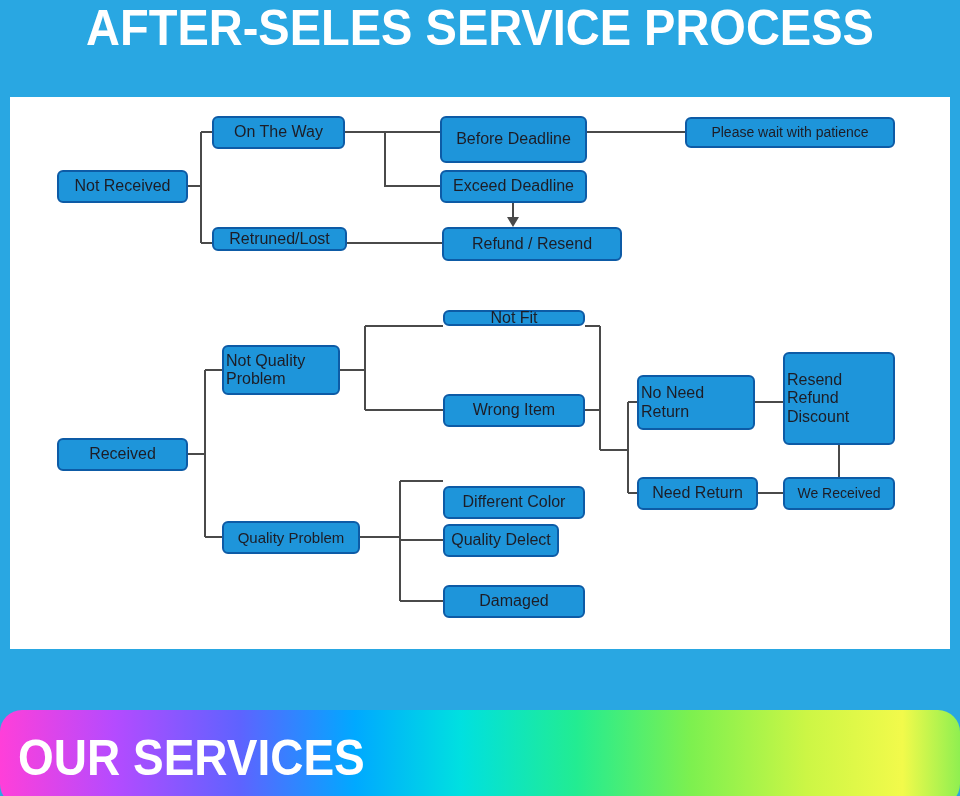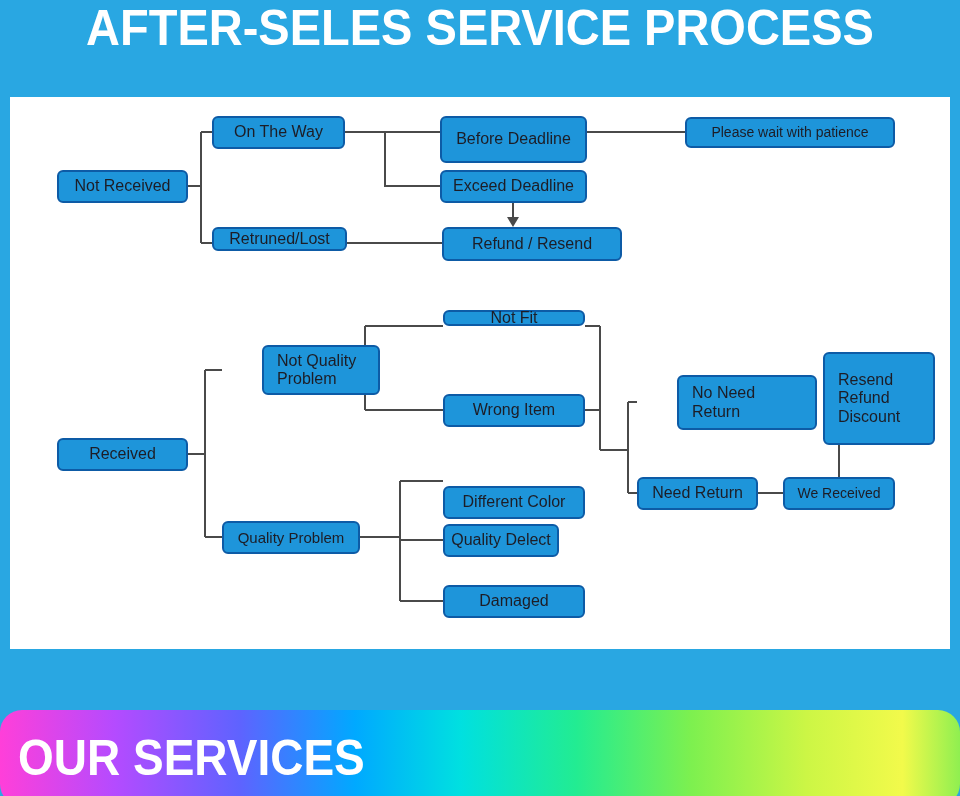--- a/index.html
+++ b/index.html
@@ -41,21 +41,21 @@
     box-sizing:border-box;
     color:#1d1d26;
     font-size:16px;
     display:flex;align-items:center;justify-content:center;
     text-align:center;
     line-height:1.15;
   }
   .node.small{font-size:14px;}
   .node.multiline{
     justify-content:flex-start;text-align:left;
-    padding-left:13px;white-space:pre-line;margin-left:40px;
+    padding-left:2px;white-space:pre-line;
   }
 
   
   .footer{
     position:absolute;left:0;top:710px;width:960px;height:96px;
     background:linear-gradient(90deg,
       #ff3fd9 0%, #b44bff 12%, #5e63ff 25%, #00a9ff 37%,
       #00e0e0 48%, #22ec92 60%, #7df04f 72%, #ccf645 84%,
       #f2fa4b 94%, #8fef50 100%);
     display:flex;align-items:center;border-radius:22px;
@@ -125,21 +125,21 @@
   <div class="node small" style="left:685px;top:117px;width:210px;height:31px">Please wait with patience</div>
   <div class="node" style="left:57px;top:170px;width:131px;height:33px">Not Received</div>
   <div class="node" style="left:440px;top:170px;width:147px;height:33px">Exceed Deadline</div>
   <div class="node" style="left:212px;top:227px;width:135px;height:24px">Retruned/Lost</div>
   <div class="node" style="left:442px;top:227px;width:180px;height:34px">Refund / Resend</div>
 
   <div class="node" style="left:443px;top:310px;width:142px;height:16px">Not Fit</div>
   <div class="node multiline" style="left:222px;top:345px;width:118px;height:50px">Not Quality
 Problem</div>
   <div class="node" style="left:443px;top:394px;width:142px;height:33px">Wrong Item</div>
-  <div class="node multiline" style="left:637px;top:375px;width:140px;height:55px">No Need
+  <div class="node multiline" style="left:637px;top:375px;width:118px;height:55px">No Need
 Return</div>
   <div class="node multiline" style="left:783px;top:352px;width:112px;height:93px">Resend
 Refund
 Discount</div>
   <div class="node" style="left:57px;top:438px;width:131px;height:33px">Received</div>
   <div class="node" style="left:443px;top:486px;width:142px;height:33px">Different Color</div>
   <div class="node" style="left:637px;top:477px;width:121px;height:33px">Need Return</div>
   <div class="node small" style="left:783px;top:477px;width:112px;height:33px">We Received</div>
   <div class="node" style="left:222px;top:521px;width:138px;height:33px;font-size:15px">Quality Problem</div>
   <div class="node" style="left:443px;top:524px;width:116px;height:33px">Quality Delect</div>

